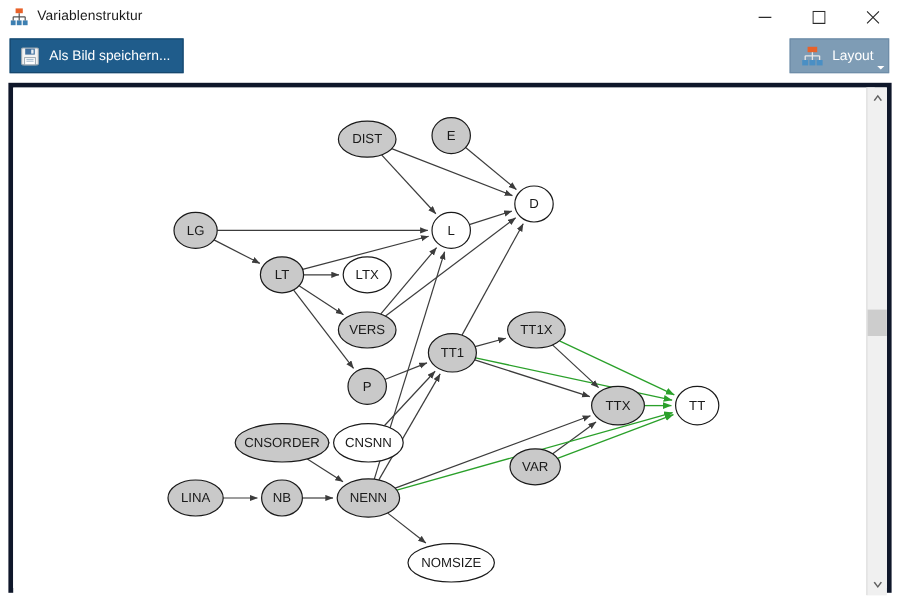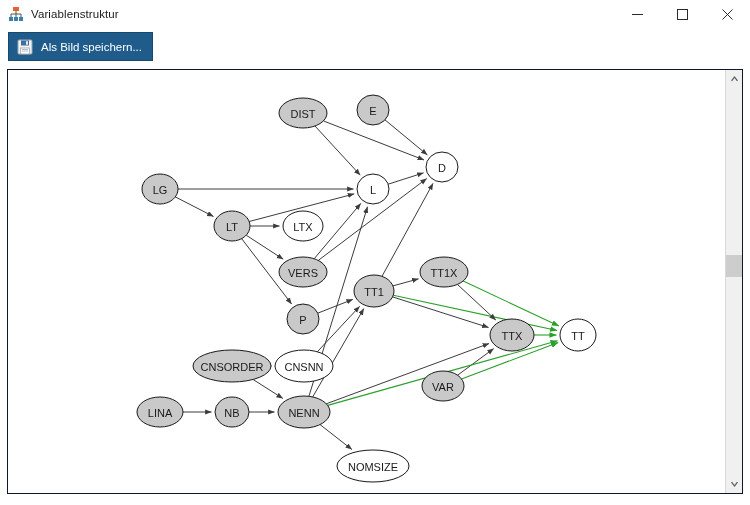--- a/index.html
+++ b/index.html
@@ -55,21 +55,21 @@
   .ticon svg{display:block;}
   .caret{
     position:absolute;right:3px;bottom:2px;width:0;height:0;
     border-left:3px solid transparent;border-right:3px solid transparent;
     border-top:3px solid #ffffff;
   }
 
   
   .panel{
     position:absolute;left:7px;top:69px;width:736px;height:425px;
-    border:1px solid #0f172a;background:#ffffff;box-sizing:border-box;
+    border:4px solid #0f172a;background:#ffffff;box-sizing:border-box;
   }
   .canvas-wrap{
     position:absolute;left:0;top:0;width:718px;height:423px;overflow:hidden;background:#ffffff;
   }
   svg.graph{display:block;}
 
   
   .vscroll{
     position:absolute;right:0;top:0;width:17px;height:423px;
     background:#f0f0f0;border-left:1px solid #d8d8d8;box-sizing:border-box;
@@ -139,20 +139,33 @@
           <rect x="6" y="3.5" width="8" height="5" fill="#3f6f9e"></rect>
           <rect x="11" y="4.3" width="2" height="3.4" fill="#e9eef3"></rect>
           <rect x="5.5" y="11" width="9" height="6" fill="#ffffff" stroke="#9aa6b0" stroke-width=".8"></rect>
           <path d="M7 12.5 H13 M7 14 H13" stroke="#9db4c8" stroke-width=".8"></path>
         </svg>
       </span>
       <span class="lbl">Als Bild speichern...</span>
     </div>
 
 
+    <div class="tbtn tbtn-layout">
+      <span class="ticon">
+        <svg width="20" height="20" viewBox="0 0 20 20">
+          <rect x="6" y="2" width="8" height="4.5" fill="#e8622a"></rect>
+          <rect x="1.5" y="13" width="5" height="4.5" fill="#4a8fc4"></rect>
+          <rect x="7.5" y="13" width="5" height="4.5" fill="#4a8fc4"></rect>
+          <rect x="13.5" y="13" width="5" height="4.5" fill="#4a8fc4"></rect>
+          <path d="M10 6.5 V9.5 M4 9.5 H16 M4 9.5 V13 M10 9.5 V13 M16 9.5 V13" stroke="#e8e8e8" stroke-width="1.1" fill="none"></path>
+        </svg>
+      </span>
+      <span class="lbl">Layout</span>
+      <span class="caret"></span>
+    </div>
   </div>
 
   <div class="panel">
     <div class="canvas-wrap">
       <svg class="graph" id="graph-svg" width="718" height="423" viewBox="0 0 718 423">
         <defs>
           <marker id="ah-black" markerWidth="7" markerHeight="7" refX="6.4" refY="2.6" orient="auto" markerUnits="strokeWidth">
             <path d="M0,0 L6.6,2.6 L0,5.2 z" fill="#3c3c3c"></path>
           </marker>
           <marker id="ah-green" markerWidth="7" markerHeight="7" refX="6.4" refY="2.6" orient="auto" markerUnits="strokeWidth">

